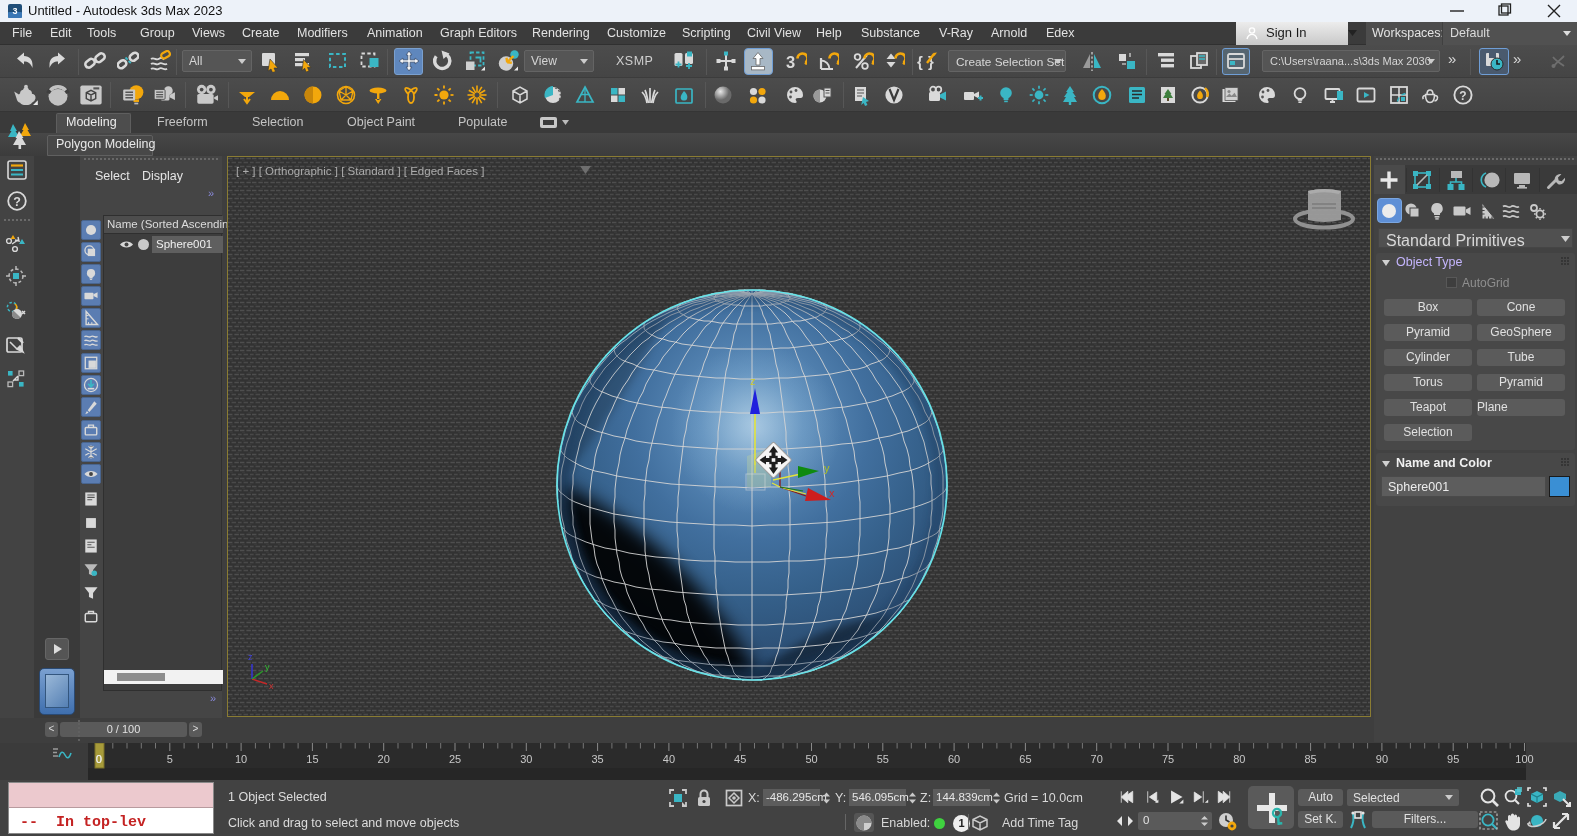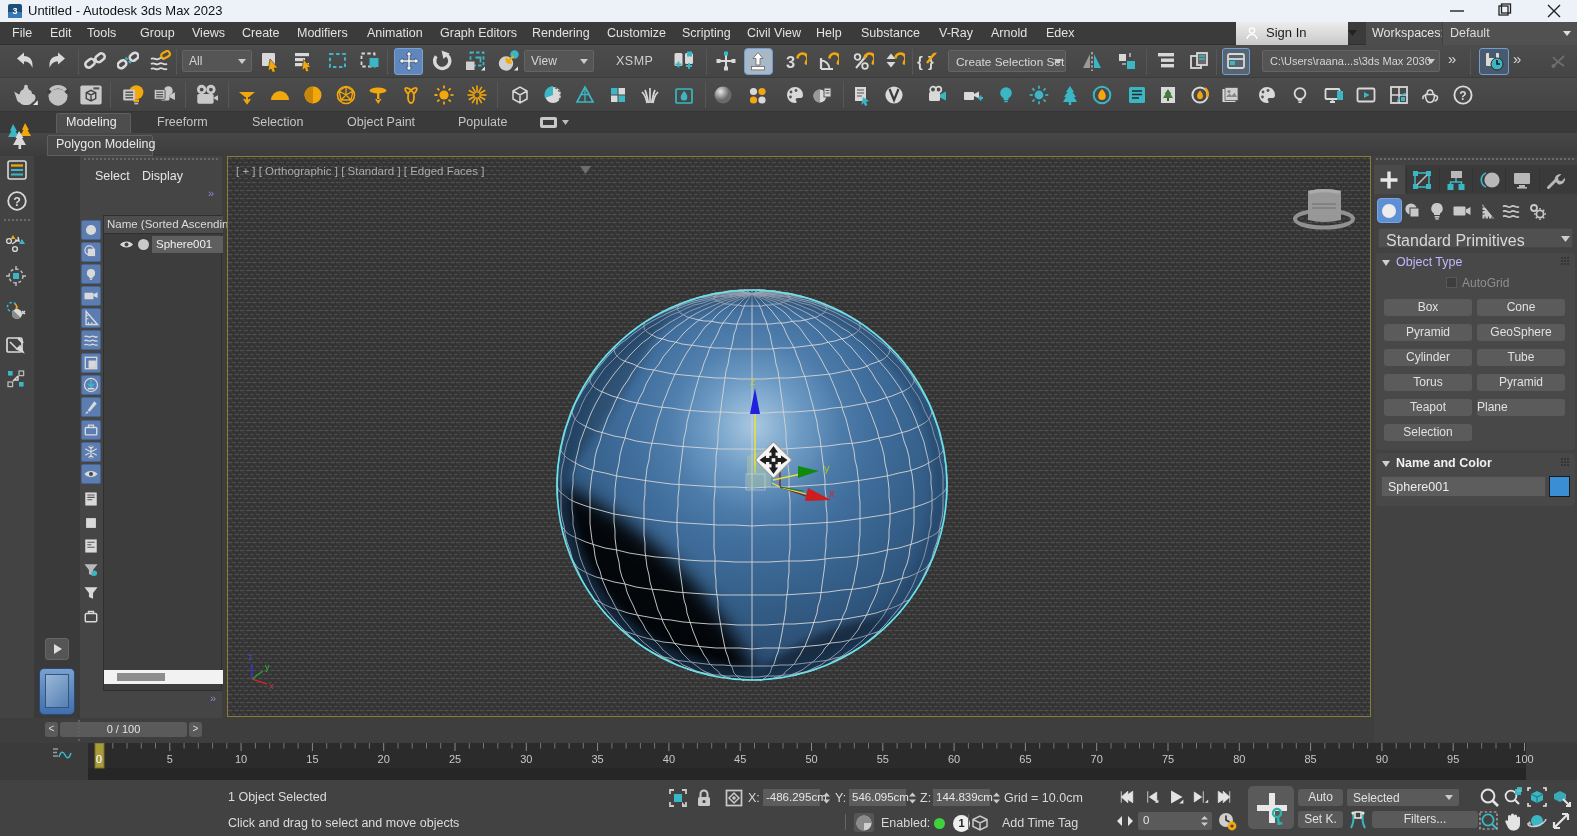--- a/index.html
+++ b/index.html
@@ -1063,20 +1063,24 @@
     <text x="1524.5" y="20" font-size="11" fill="#c8c8c8" text-anchor="middle" font-family="Liberation Sans">100</text>
  <text x="99" y="20" font-size="11" fill="#f5f5e8" text-anchor="middle" font-family="Liberation Sans">0</text>
 </svg>
 <svg class="ab" style="left:52px;top:747px" width="22" height="16" viewBox="0 0 22 16">
     <g stroke="#9a9a9a" stroke-width="1.4">
       <path d="M1 2h5M1 5.5h4M1 9h5"></path>
     </g>
     <path d="M7 10 C9 4 11 4 13 8 C15 12 17 12 19 6" stroke="#3ab6c4" stroke-width="1.6" fill="none"></path>
   </svg>
 <div class="ab" style="left:0;top:780px;width:1577px;height:56px;background:#424242">
+ <div class="ab" style="left:8px;top:2px;width:206px;height:52px;background:#fff;border:1px solid #8a8a8a">
+   <div class="ab" style="left:0;top:0;width:204px;height:25px;background:#ecc9ce;border-bottom:1px solid #b89a9e"></div>
+   <span class="txt" style="left:11px;top:31px;font-family:'Liberation Mono',monospace;font-size:15px;color:#c42222;font-weight:bold">--&nbsp;&nbsp;In&nbsp;top-lev</span>
+ </div>
  <span class="txt" style="left:228px;top:10px;font-size:12.5px;color:#dcdcdc">1 Object Selected</span>
  <span class="txt" style="left:228px;top:36px;font-size:12.5px;color:#dcdcdc">Click and drag to select and move objects</span>
 
  <span class="txt" style="left:748px;top:11px;font-size:12.5px;color:#d8d8d8">X:</span>
  <div class="ab" style="left:763px;top:9px;width:57px;height:17px;background:#5c5c5c">
       <span class="txt" style="left:3px;top:2px;font-size:11.5px;color:#e6e6e6">-486.295cm</span>
     </div>
  <span class="txt" style="left:835px;top:11px;font-size:12.5px;color:#d8d8d8">Y:</span>
  <div class="ab" style="left:849px;top:9px;width:57px;height:17px;background:#5c5c5c">
       <span class="txt" style="left:3px;top:2px;font-size:11.5px;color:#e6e6e6">546.095cm</span>

